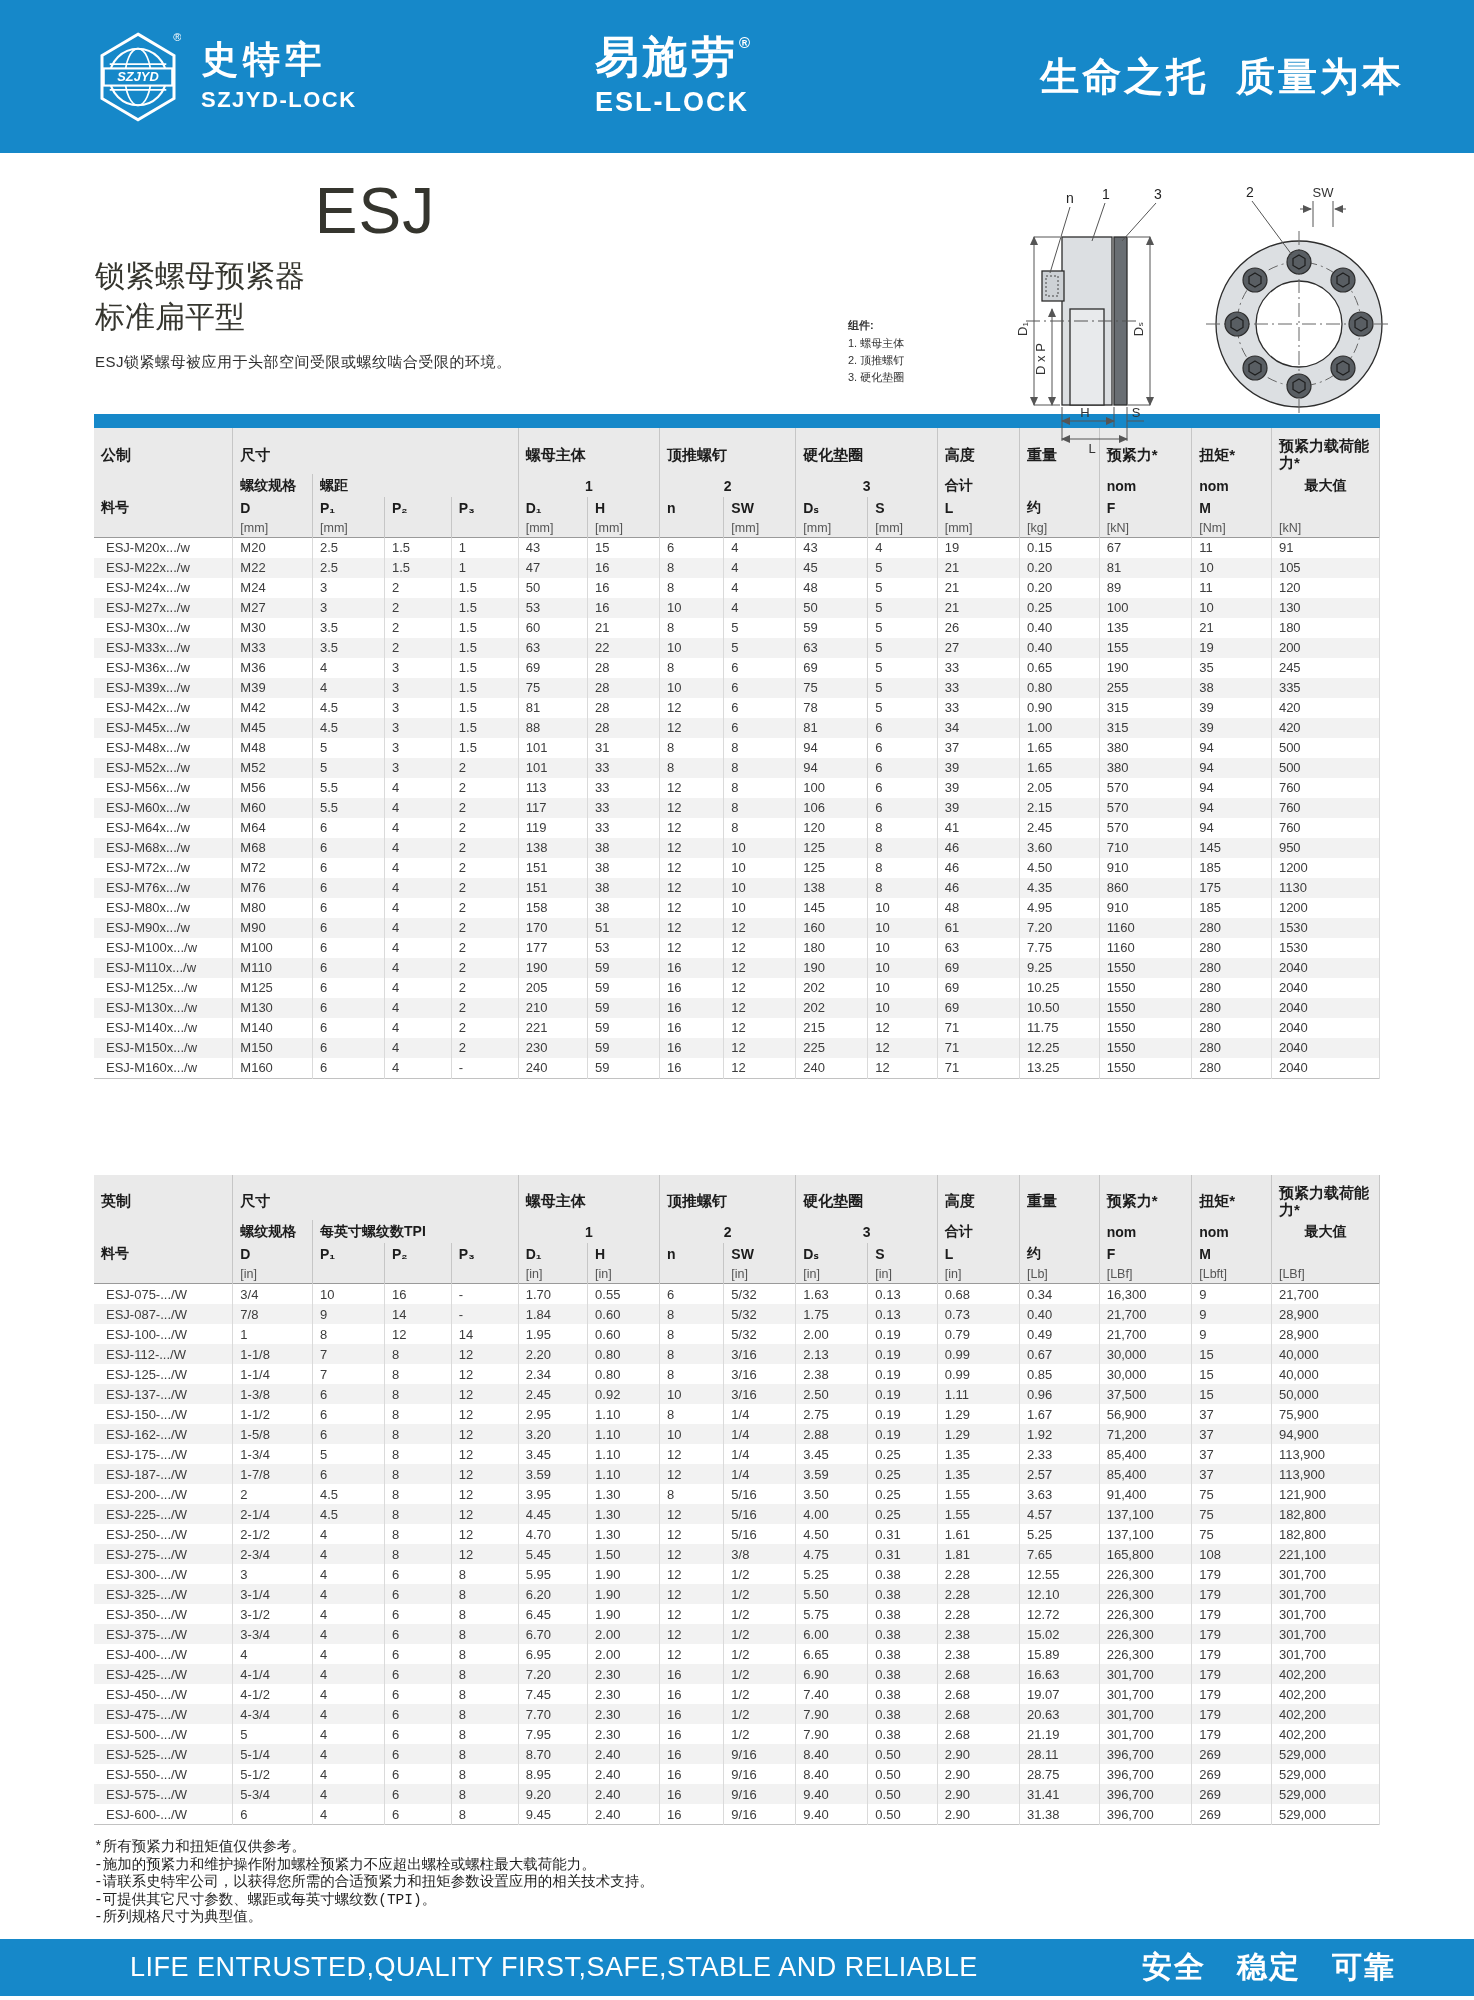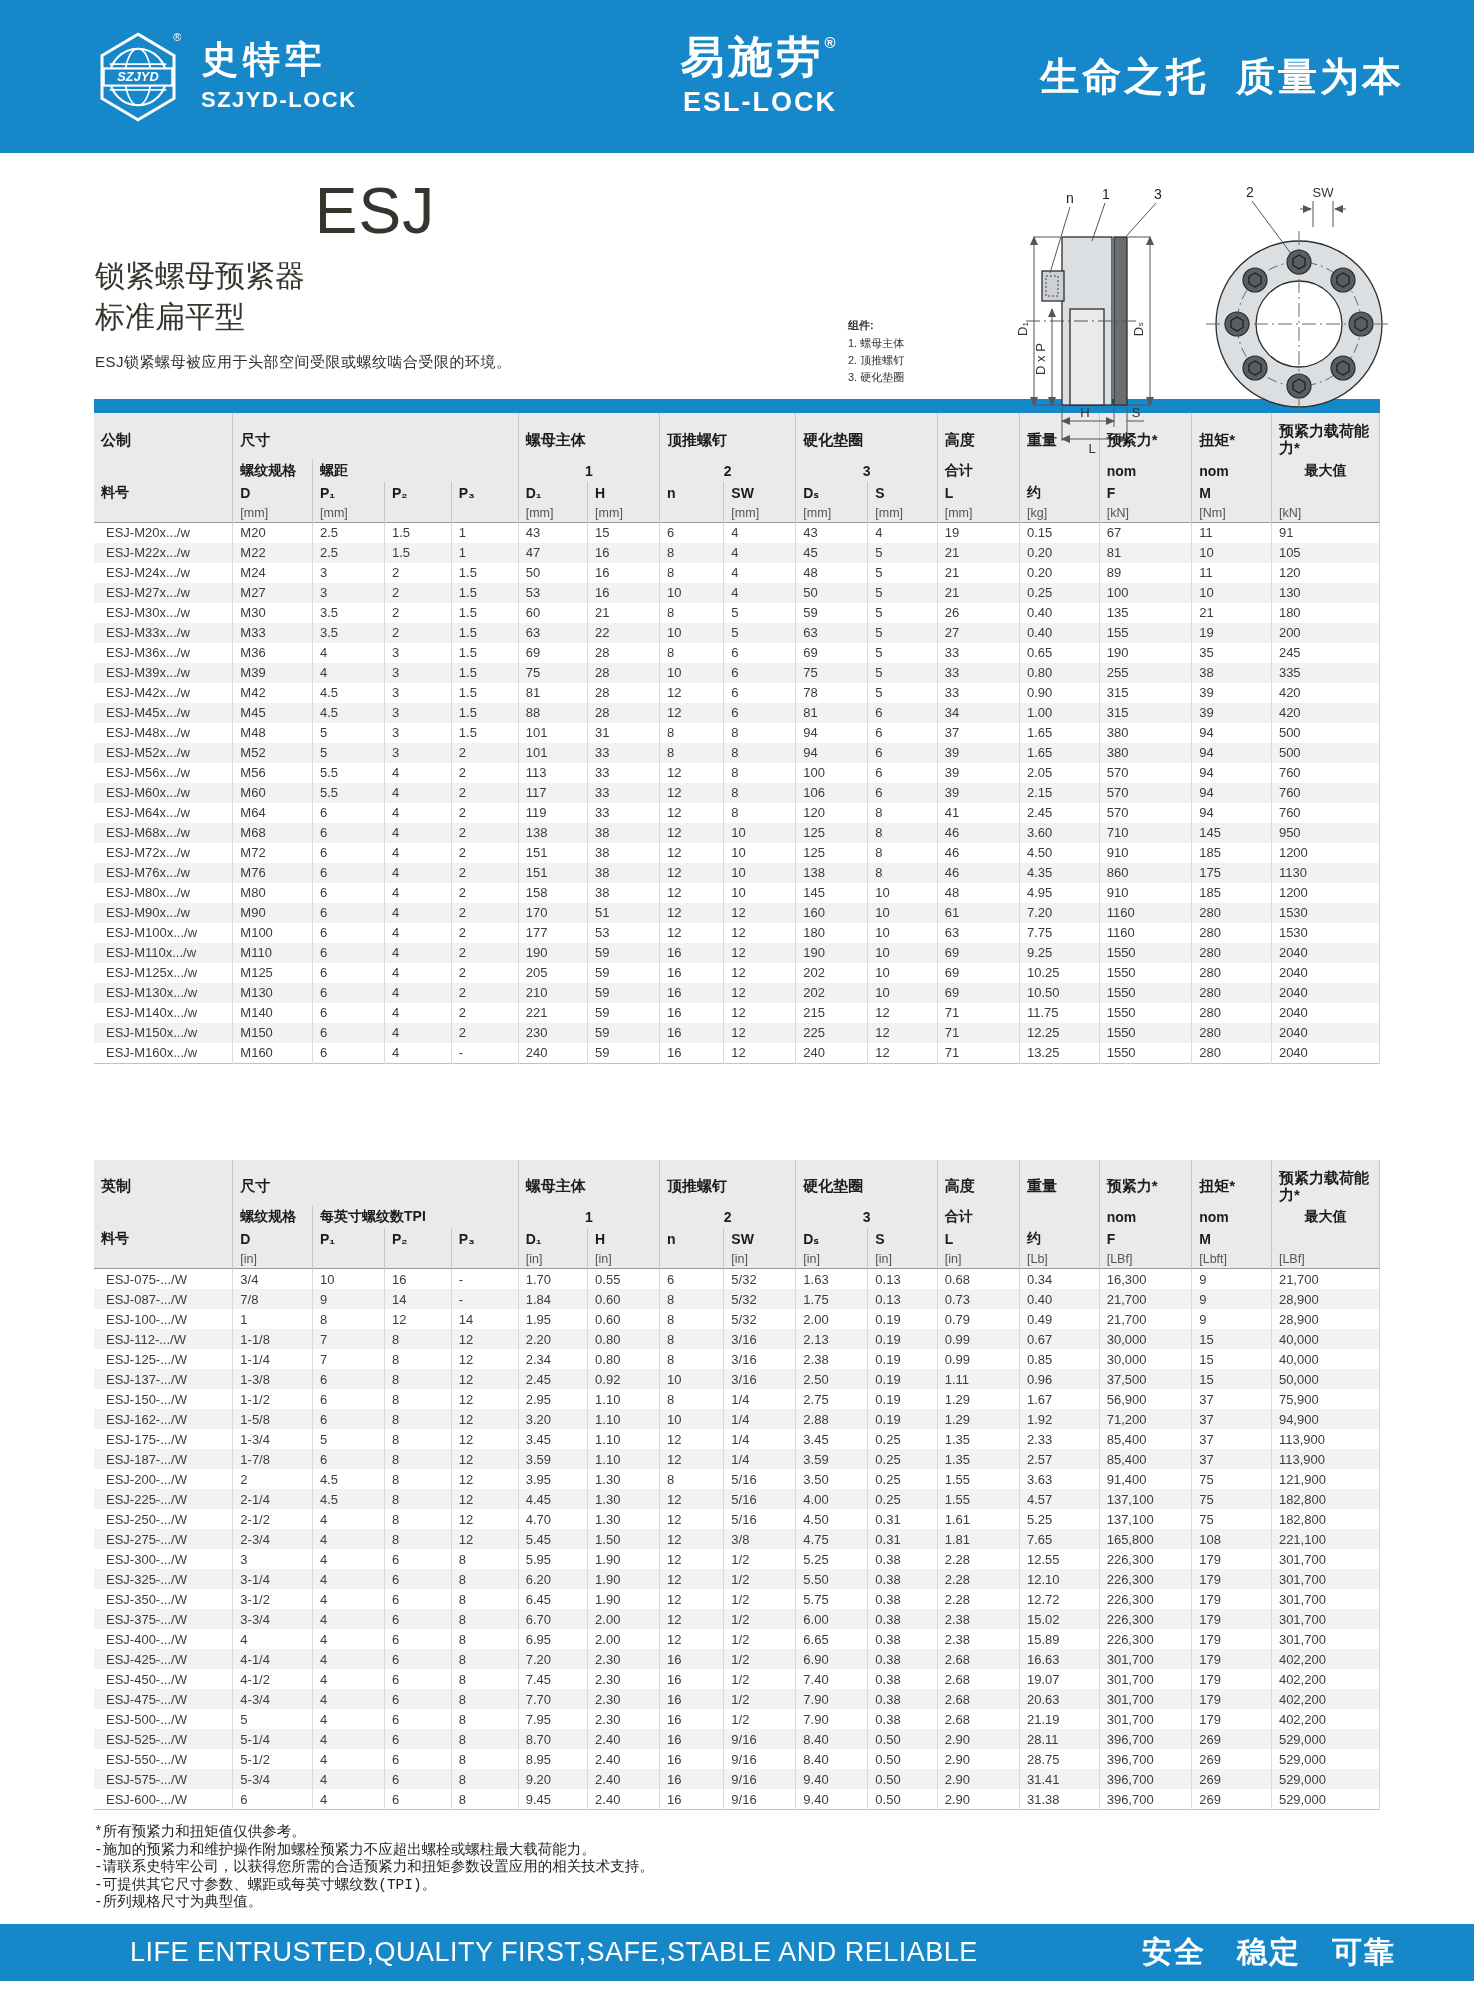--- a/index.html
+++ b/index.html
@@ -14,41 +14,41 @@
     width:1474px;min-height:2000px;background:#fff;
     font-family:"Liberation Sans","DejaVu Sans",sans-serif;color:#222;
   }
   
   .top-banner{height:153px;background:var(--banner-blue);display:flex;align-items:center;
     padding:0 70px 0 95px;color:#fff;}
   .logo-group{display:flex;align-items:center;gap:20px;width:500px;}
   .logo-mark svg{display:block;}
   .brand-cn{font-size:37px;font-weight:bold;letter-spacing:5px;line-height:1;}
   .brand-en{font-size:22px;font-weight:bold;letter-spacing:1.5px;margin-top:9px;}
-  .center-logo{width:330px;text-align:center;}
+  .center-logo{width:330px;}
   .esl-cn{font-size:44px;font-weight:bold;letter-spacing:4px;line-height:1;}
   .esl-reg{font-size:15px;vertical-align:top;}
   .esl-en{font-size:27px;font-weight:bold;letter-spacing:2px;margin-top:8px;}
   .slogan{margin-left:auto;font-size:39px;font-weight:bold;letter-spacing:3px;white-space:pre;}
   
   .intro{display:flex;padding:26px 40px 0 95px;height:238px;}
   .intro-left{width:560px;}
   .model{font-size:64px;color:#35352e;letter-spacing:1px;line-height:1;text-align:center;}
   .subtitle{font-size:30px;color:#35352e;margin-top:12px;line-height:1.38;}
   .desc{font-size:15px;color:#2e2e2e;margin-top:15px;letter-spacing:0.5px;}
   .intro-right{flex:1;display:flex;justify-content:flex-end;}
   .drawing svg{display:block;}
   .dim{stroke:#555;stroke-width:1;fill:none;}
   .edge{stroke:#2d2d2d;stroke-width:1.3;}
   .dimtext{font-size:13px;fill:#333;}
   .notetext{font-size:11px;fill:#333;}
   .callout{font-size:14px;fill:#222;}
   
   .table-block{margin:0 94px;}
-  .metric-block{margin-top:8px;}
+  .metric-block{margin-top:23px;}
   .imperial-block{margin-top:96px;}
   .topbar{height:14px;background:var(--banner-blue);}
   table.spec{width:100%;border-collapse:collapse;table-layout:fixed;border-bottom:1px solid #c2c2c2;}
   table.spec th{background:var(--header-bg);text-align:left;font-weight:bold;color:#1c1c1c;
     padding:2px 7px;border-right:1px solid #c6c6c6;overflow:hidden;}
   table.spec tr.group-row th{font-size:15px;padding-top:9px;line-height:1.15;}
   table.spec tr.subgroup-row th{font-size:14px;padding-top:3px;}
   table.spec tr.symbol-row th{font-size:14px;}
   table.spec tr.units-row th{font-weight:normal;color:#555;font-size:12.5px;}
   table.spec th.ctr{text-align:center;}

